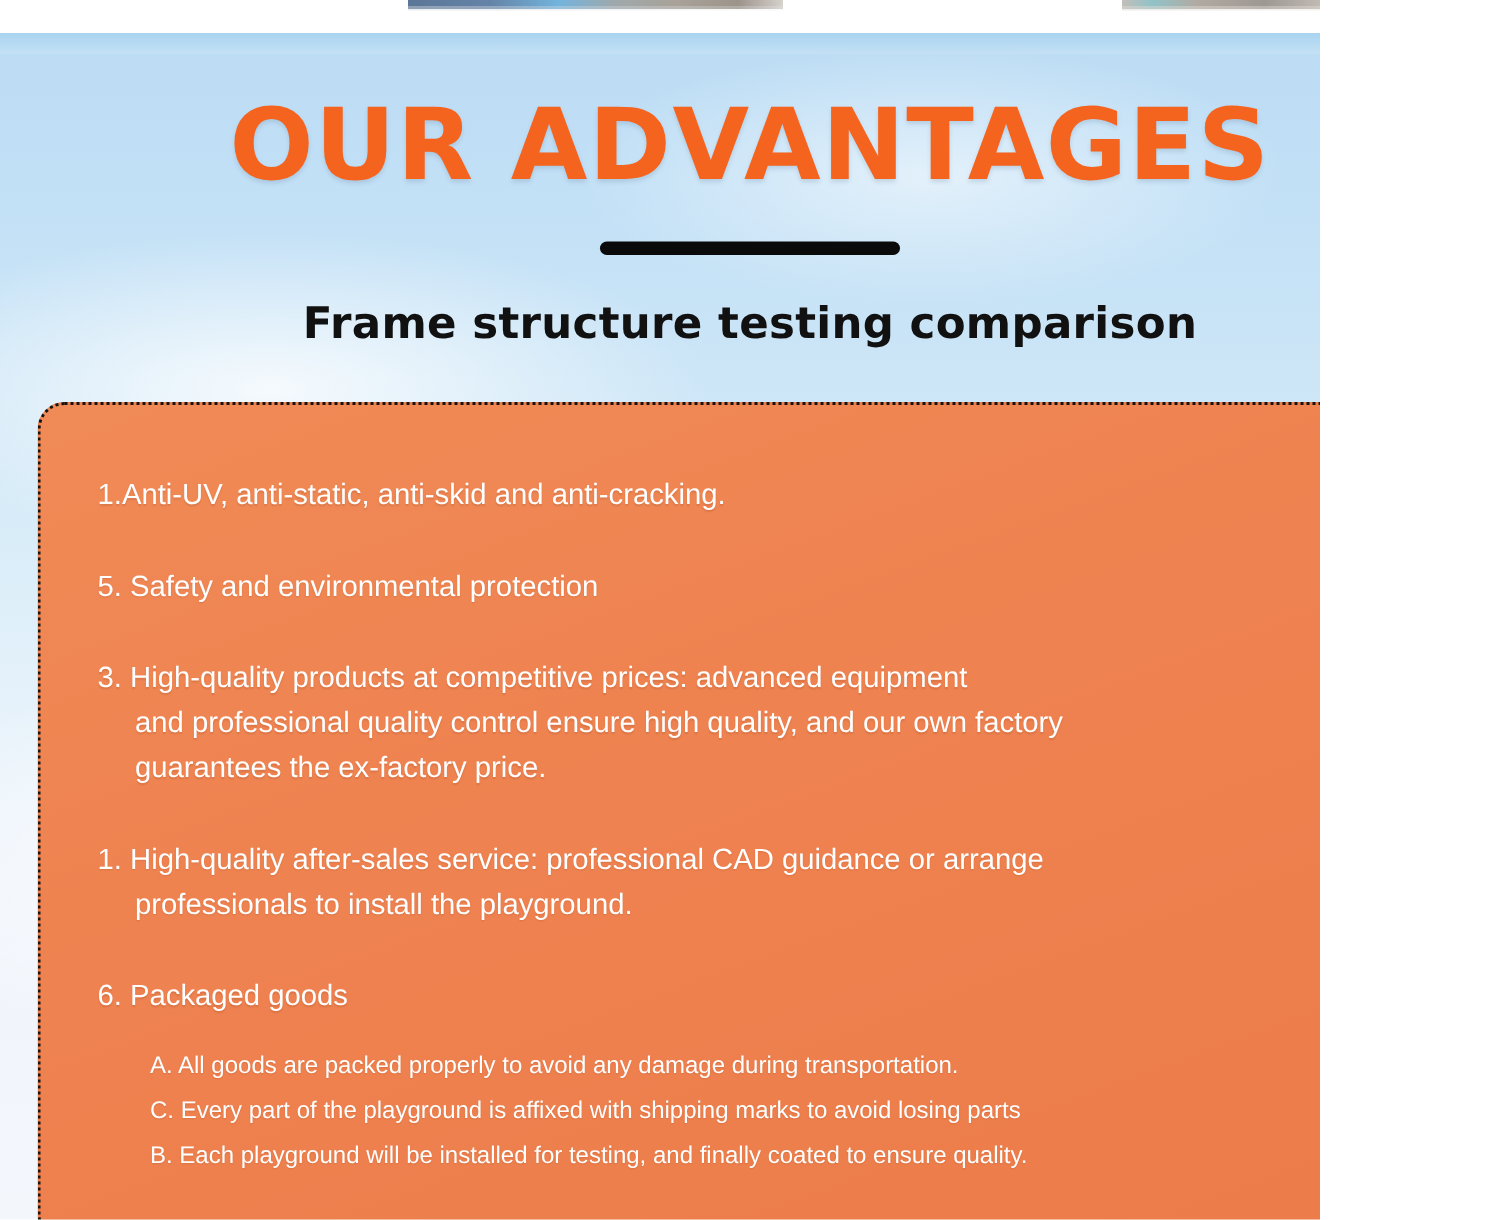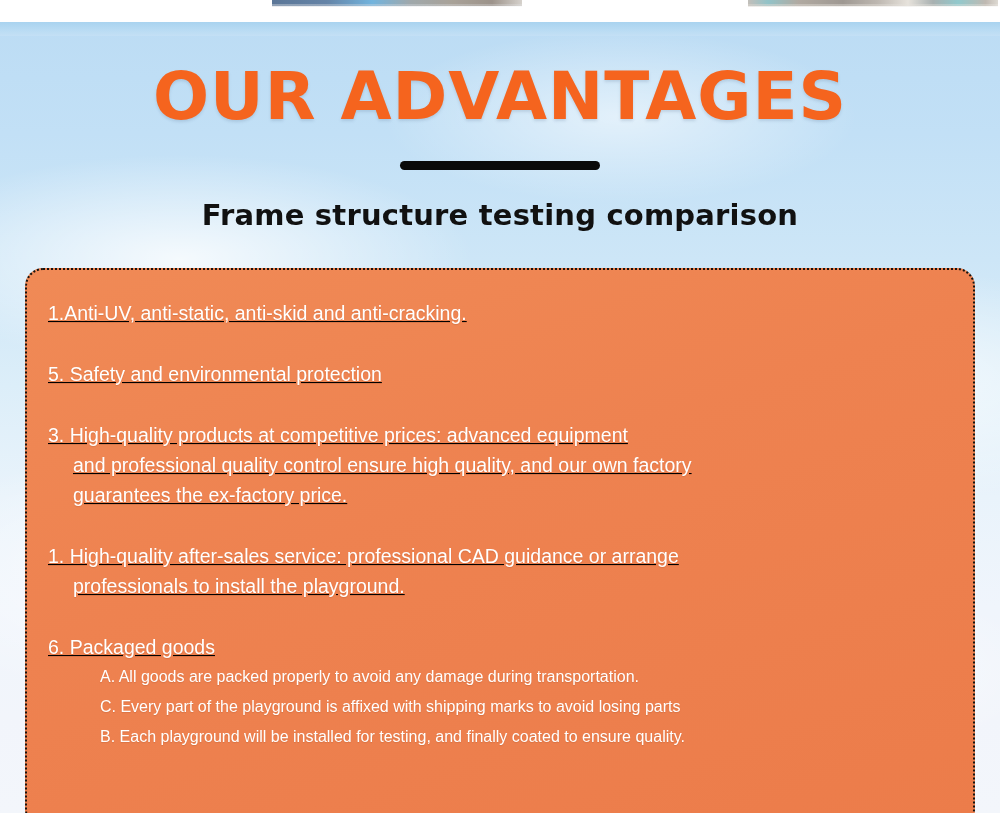--- a/index.html
+++ b/index.html
@@ -9,21 +9,21 @@
   body {
     width: 1000px;
     height: 813px;
     overflow: hidden;
     font-family: "Liberation Sans", sans-serif;
     background: #ffffff;
   }
 
   #page {
     position: relative;
-    width: 1000px;
+    width: 880px;
     height: 813px;
     overflow: hidden;
     background: #ffffff;
   }
 
   
   .top-white-strip {
     position: absolute;
     left: 0; top: 0;
     width: 1000px; height: 22px;
@@ -130,24 +130,23 @@
     height: 560px;
     box-sizing: border-box;
     background: linear-gradient(160deg, #f08a56 0%, #ee8250 42%, #ec7c4a 100%);
     border: 2px dotted #17130f;
     border-radius: 18px;
     z-index: 5;
     padding: 28px 40px 0 21px;
   }
 
   .adv-list {
-    margin: 0;
+    margin: 17px;
     padding: 0;
     list-style: none;
-    text-decoration: underline;
   }
   .adv-item {
     color: #ffffff;
     font-size: 19.5px;
     line-height: 30px;
     font-family: "Liberation Sans", sans-serif;
     font-weight: 400;
     margin-bottom: 31px;
     text-shadow: 0 1px 1px rgba(120,55,20,0.18);
     white-space: pre-line;

